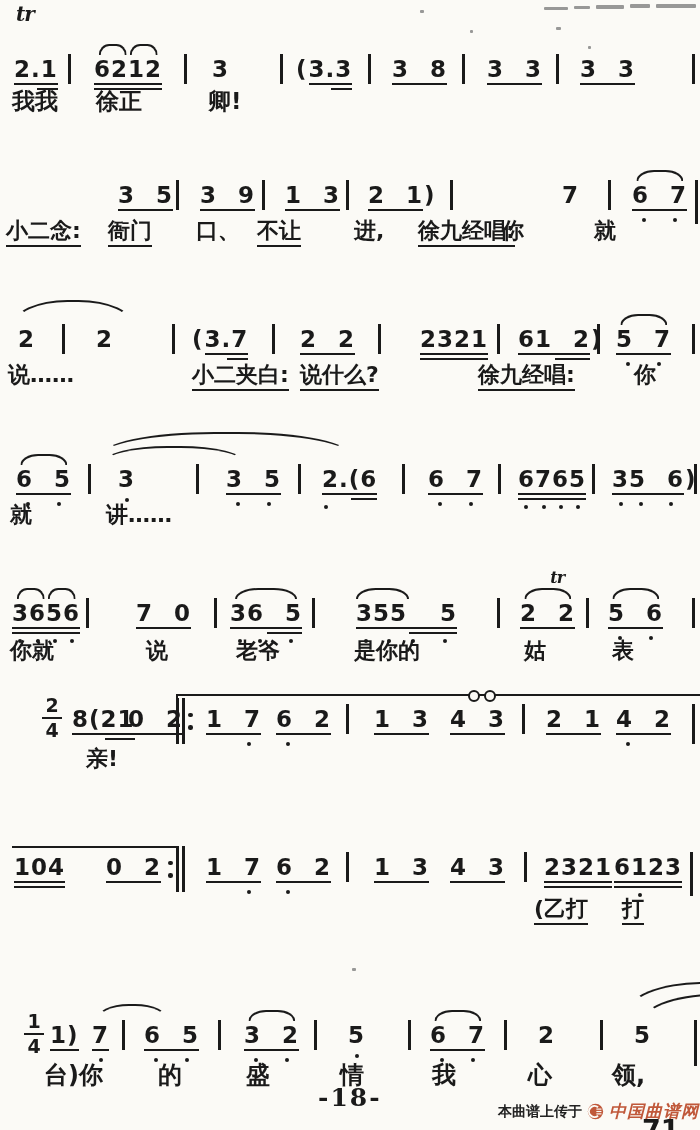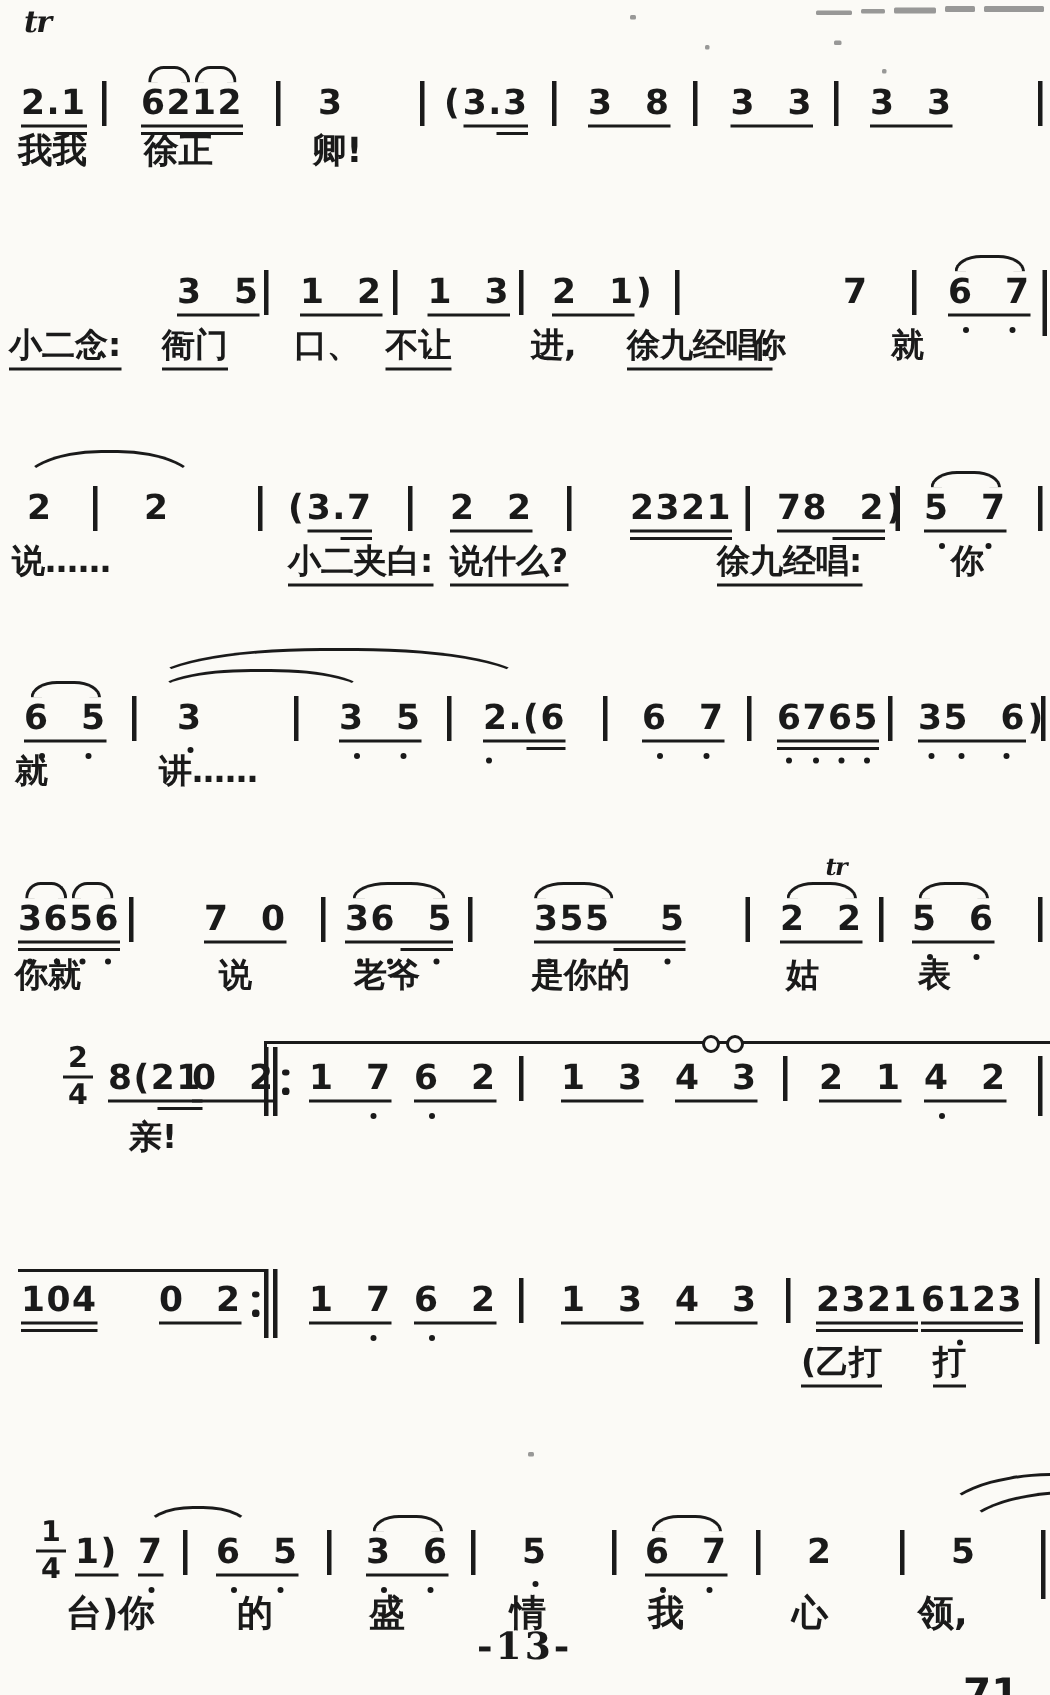--- a/index.html
+++ b/index.html
@@ -77,21 +77,21 @@
         <div class="bar" style="left: 556px; top: 12px; height: 30px;"></div>
         <div class="note" style="left: 580px; top: 16px;"><span class="stack"><span class="num" style="word-spacing: 12px;">3 3</span><div class="ul" style="bottom: -4px;"></div></span></div>
         <div class="bar" style="left: 692px; top: 12px; height: 30px;"></div>
         <div class="lyric" style="left: 12px; top: 46px; font-size: 23px;">我我</div>
         <div class="lyric" style="left: 96px; top: 46px; font-size: 23px;">徐正</div>
         <div class="lyric" style="left: 208px; top: 46px; font-size: 23px;">卿!</div>
       </div>
       <div class="sys" style="top: 158px;">
         <div class="note" style="left: 118px; top: 26px;"><span class="stack"><span class="num" style="word-spacing: 12px;">3 5</span><div class="ul" style="bottom: -4px;"></div></span></div>
         <div class="bar" style="left: 176px; top: 22px; height: 30px;"></div>
-        <div class="note" style="left: 200px; top: 26px;"><span class="stack"><span class="num" style="word-spacing: 12px;">1 2</span><div class="ul" style="bottom: -4px;"></div></span></div>
+        <div class="note" style="left: 200px; top: 26px;"><span class="stack"><span class="num" style="word-spacing: 12px;">3 9</span><div class="ul" style="bottom: -4px;"></div></span></div>
         <div class="bar" style="left: 262px; top: 22px; height: 30px;"></div>
         <div class="note" style="left: 285px; top: 26px;"><span class="stack"><span class="num" style="word-spacing: 12px;">1 3</span><div class="ul" style="bottom: -4px;"></div></span></div>
         <div class="bar" style="left: 346px; top: 22px; height: 30px;"></div>
         <div class="note" style="left: 368px; top: 26px;"><span class="stack"><span class="num" style="word-spacing: 12px;">2 1</span><div class="ul" style="bottom: -4px;"></div></span><span class="post">)</span></div>
         <div class="bar" style="left: 450px; top: 22px; height: 30px;"></div>
         <div class="note" style="left: 562px; top: 26px;"><span class="stack"><span class="num" style="word-spacing: 12px;">7</span></span></div>
         <div class="bar" style="left: 608px; top: 22px; height: 30px;"></div>
         <div class="note" style="left: 632px; top: 26px;"><span class="stack"><span class="num" style="word-spacing: 12px;">6 7</span><div class="ul" style="bottom: -4px;"></div><div class="odot" style="left: 22%; bottom: -15px;"></div><div class="odot" style="left: 78%; bottom: -15px;"></div><div class="arcrow" style="width: 86%;"><div class="arc" style="flex: 1 1 0%;"></div></div></span></div>
         <div class="bar" style="left: 695px; top: 22px; height: 44px;"></div>
         <div class="lyric u" style="left: 6px; top: 60px;">小二念:</div>
@@ -108,21 +108,21 @@
         <div class="note" style="left: 18px; top: 32px;"><span class="stack"><span class="num" style="word-spacing: 12px;">2</span></span></div>
         <div class="bar" style="left: 62px; top: 28px; height: 30px;"></div>
         <div class="note" style="left: 96px; top: 32px;"><span class="stack"><span class="num" style="word-spacing: 12px;">2</span></span></div>
         <div class="bar" style="left: 172px; top: 28px; height: 30px;"></div>
         <div class="note" style="left: 192px; top: 32px;"><span class="pre">(</span><span class="stack"><span class="num" style="word-spacing: 12px;">3.7</span><div class="ul" style="bottom: -4px;"></div><div class="ul ulp" style="bottom: -9px; right: 0px;"></div></span></div>
         <div class="bar" style="left: 272px; top: 28px; height: 30px;"></div>
         <div class="note" style="left: 300px; top: 32px;"><span class="stack"><span class="num" style="word-spacing: 12px;">2 2</span><div class="ul" style="bottom: -4px;"></div></span></div>
         <div class="bar" style="left: 378px; top: 28px; height: 30px;"></div>
         <div class="note" style="left: 420px; top: 32px;"><span class="stack"><span class="num" style="word-spacing: 12px;">2321</span><div class="ul" style="bottom: -4px;"></div><div class="ul" style="bottom: -9px;"></div></span></div>
         <div class="bar" style="left: 497px; top: 28px; height: 30px;"></div>
-        <div class="note" style="left: 518px; top: 32px;"><span class="stack"><span class="num" style="word-spacing: 12px;">78 2</span><div class="ul" style="bottom: -4px;"></div><div class="ul ulp" style="bottom: -9px; right: 0px;"></div><div class="odot" style="left: 28%; bottom: -18px;"></div></span><span class="post">)</span></div>
+        <div class="note" style="left: 518px; top: 32px;"><span class="stack"><span class="num" style="word-spacing: 12px;">61 2</span><div class="ul" style="bottom: -4px;"></div><div class="ul ulp" style="bottom: -9px; right: 0px;"></div><div class="odot" style="left: 28%; bottom: -18px;"></div></span><span class="post">)</span></div>
         <div class="bar" style="left: 597px; top: 28px; height: 30px;"></div>
         <div class="note" style="left: 616px; top: 32px;"><span class="stack"><span class="num" style="word-spacing: 12px;">5 7</span><div class="ul" style="bottom: -4px;"></div><div class="odot" style="left: 22%; bottom: -15px;"></div><div class="odot" style="left: 78%; bottom: -15px;"></div><div class="arcrow" style="width: 86%;"><div class="arc" style="flex: 1 1 0%;"></div></div></span></div>
         <div class="bar" style="left: 692px; top: 28px; height: 30px;"></div>
         <div class="lyric" style="left: 8px; top: 66px;">说……</div>
         <div class="lyric u" style="left: 192px; top: 66px;">小二夹白:</div>
         <div class="lyric u" style="left: 300px; top: 66px;">说什么?</div>
         <div class="lyric u" style="left: 478px; top: 66px;">徐九经唱:</div>
         <div class="lyric" style="left: 634px; top: 66px;">你</div>
       </div>
       <div class="sys" style="top: 432px;">
@@ -228,40 +228,52 @@
         <div class="tsig" style="left: 24px; top: 26px;">
           <div class="tn">1</div>
           <div class="tline"></div>
           <div class="tn">4</div>
         </div>
         <div class="note" style="left: 50px; top: 38px;"><span class="stack"><span class="num" style="word-spacing: 12px;">1)</span><div class="ul" style="bottom: -4px;"></div></span></div>
         <div class="note" style="left: 92px; top: 38px;"><span class="stack"><span class="num" style="word-spacing: 12px;">7</span><div class="ul" style="bottom: -4px;"></div><div class="odot" style="left: 50%; bottom: -15px;"></div></span></div>
         <div class="bar" style="left: 122px; top: 34px; height: 30px;"></div>
         <div class="note" style="left: 144px; top: 38px;"><span class="stack"><span class="num" style="word-spacing: 12px;">6 5</span><div class="ul" style="bottom: -4px;"></div><div class="odot" style="left: 22%; bottom: -15px;"></div><div class="odot" style="left: 78%; bottom: -15px;"></div></span></div>
         <div class="bar" style="left: 218px; top: 34px; height: 30px;"></div>
-        <div class="note" style="left: 244px; top: 38px;"><span class="stack"><span class="num" style="word-spacing: 12px;">3 6</span><div class="ul" style="bottom: -4px;"></div><div class="odot" style="left: 22%; bottom: -15px;"></div><div class="odot" style="left: 78%; bottom: -15px;"></div><div class="arcrow" style="width: 86%;"><div class="arc" style="flex: 1 1 0%;"></div></div></span></div>
+        <div class="note" style="left: 244px; top: 38px;"><span class="stack"><span class="num" style="word-spacing: 12px;">3 2</span><div class="ul" style="bottom: -4px;"></div><div class="odot" style="left: 22%; bottom: -15px;"></div><div class="odot" style="left: 78%; bottom: -15px;"></div><div class="arcrow" style="width: 86%;"><div class="arc" style="flex: 1 1 0%;"></div></div></span></div>
         <div class="bar" style="left: 314px; top: 34px; height: 30px;"></div>
         <div class="note" style="left: 348px; top: 38px;"><span class="stack"><span class="num" style="word-spacing: 12px;">5</span><div class="odot" style="left: 50%; bottom: -11px;"></div></span></div>
         <div class="bar" style="left: 408px; top: 34px; height: 30px;"></div>
         <div class="note" style="left: 430px; top: 38px;"><span class="stack"><span class="num" style="word-spacing: 12px;">6 7</span><div class="ul" style="bottom: -4px;"></div><div class="odot" style="left: 22%; bottom: -15px;"></div><div class="odot" style="left: 78%; bottom: -15px;"></div><div class="arcrow" style="width: 86%;"><div class="arc" style="flex: 1 1 0%;"></div></div></span></div>
         <div class="bar" style="left: 504px; top: 34px; height: 30px;"></div>
         <div class="note" style="left: 538px; top: 38px;"><span class="stack"><span class="num" style="word-spacing: 12px;">2</span></span></div>
         <div class="bar" style="left: 600px; top: 34px; height: 30px;"></div>
         <div class="note" style="left: 634px; top: 38px;"><span class="stack"><span class="num" style="word-spacing: 12px;">5</span></span></div>
         <div class="bar" style="left: 694px; top: 34px; height: 46px;"></div>
         <div class="lyric" style="left: 44px; top: 76px; font-size: 24px;">台)你</div>
         <div class="lyric" style="left: 158px; top: 76px; font-size: 24px;">的</div>
         <div class="lyric" style="left: 246px; top: 76px; font-size: 24px;">盛</div>
         <div class="lyric" style="left: 340px; top: 76px; font-size: 24px;">情</div>
         <div class="lyric" style="left: 432px; top: 76px; font-size: 24px;">我</div>
         <div class="lyric" style="left: 528px; top: 76px; font-size: 24px;">心</div>
         <div class="lyric" style="left: 612px; top: 76px; font-size: 24px;">领,</div>
       </div>
     </div>
-  <div class="pageno">-13-</div>
+  <div class="pageno">-18-</div>
+  <div class="credit">
+    <span class="credit-note">本曲谱上传于</span>
+    <svg class="logo" viewBox="0 0 20 20">
+      <circle cx="10" cy="10" r="9" fill="#c0583a"></circle>
+      <path d="M13 5 A6.5 6.5 0 1 0 13 15" stroke="#fbfaf6" stroke-width="2.4" fill="none"></path>
+      <rect x="10" y="6" width="7" height="2" fill="#c0583a"></rect>
+      <rect x="11" y="6.5" width="6" height="1.4" fill="#fbfaf6"></rect>
+      <rect x="11" y="9.3" width="6" height="1.4" fill="#fbfaf6"></rect>
+      <rect x="11" y="12.1" width="6" height="1.4" fill="#fbfaf6"></rect>
+    </svg>
+    <span class="brand" style="color: rgb(192, 88, 58);">中国曲谱网</span>
+  </div>
   <div class="corner">71</div>
 <div class="speck" style="left: 544px; top: 7px; width: 24px; height: 3px; background: rgb(119, 119, 119);"></div>
     <div class="speck" style="left: 574px; top: 6px; width: 16px; height: 3px; background: rgb(119, 119, 119);"></div>
     <div class="speck" style="left: 596px; top: 5px; width: 28px; height: 4px; background: rgb(119, 119, 119);"></div>
     <div class="speck" style="left: 630px; top: 4px; width: 20px; height: 4px; background: rgb(119, 119, 119);"></div>
     <div class="speck" style="left: 656px; top: 4px; width: 40px; height: 4px; background: rgb(119, 119, 119);"></div>
     <div class="speck" style="left: 420px; top: 10px; width: 4px; height: 3px; background: rgb(119, 119, 119);"></div>
     <div class="speck" style="left: 556px; top: 27px; width: 5px; height: 3px; background: rgb(119, 119, 119);"></div>
     <div class="speck" style="left: 470px; top: 30px; width: 3px; height: 3px; background: rgb(119, 119, 119);"></div>
     <div class="speck" style="left: 352px; top: 968px; width: 4px; height: 3px; background: rgb(119, 119, 119);"></div>

